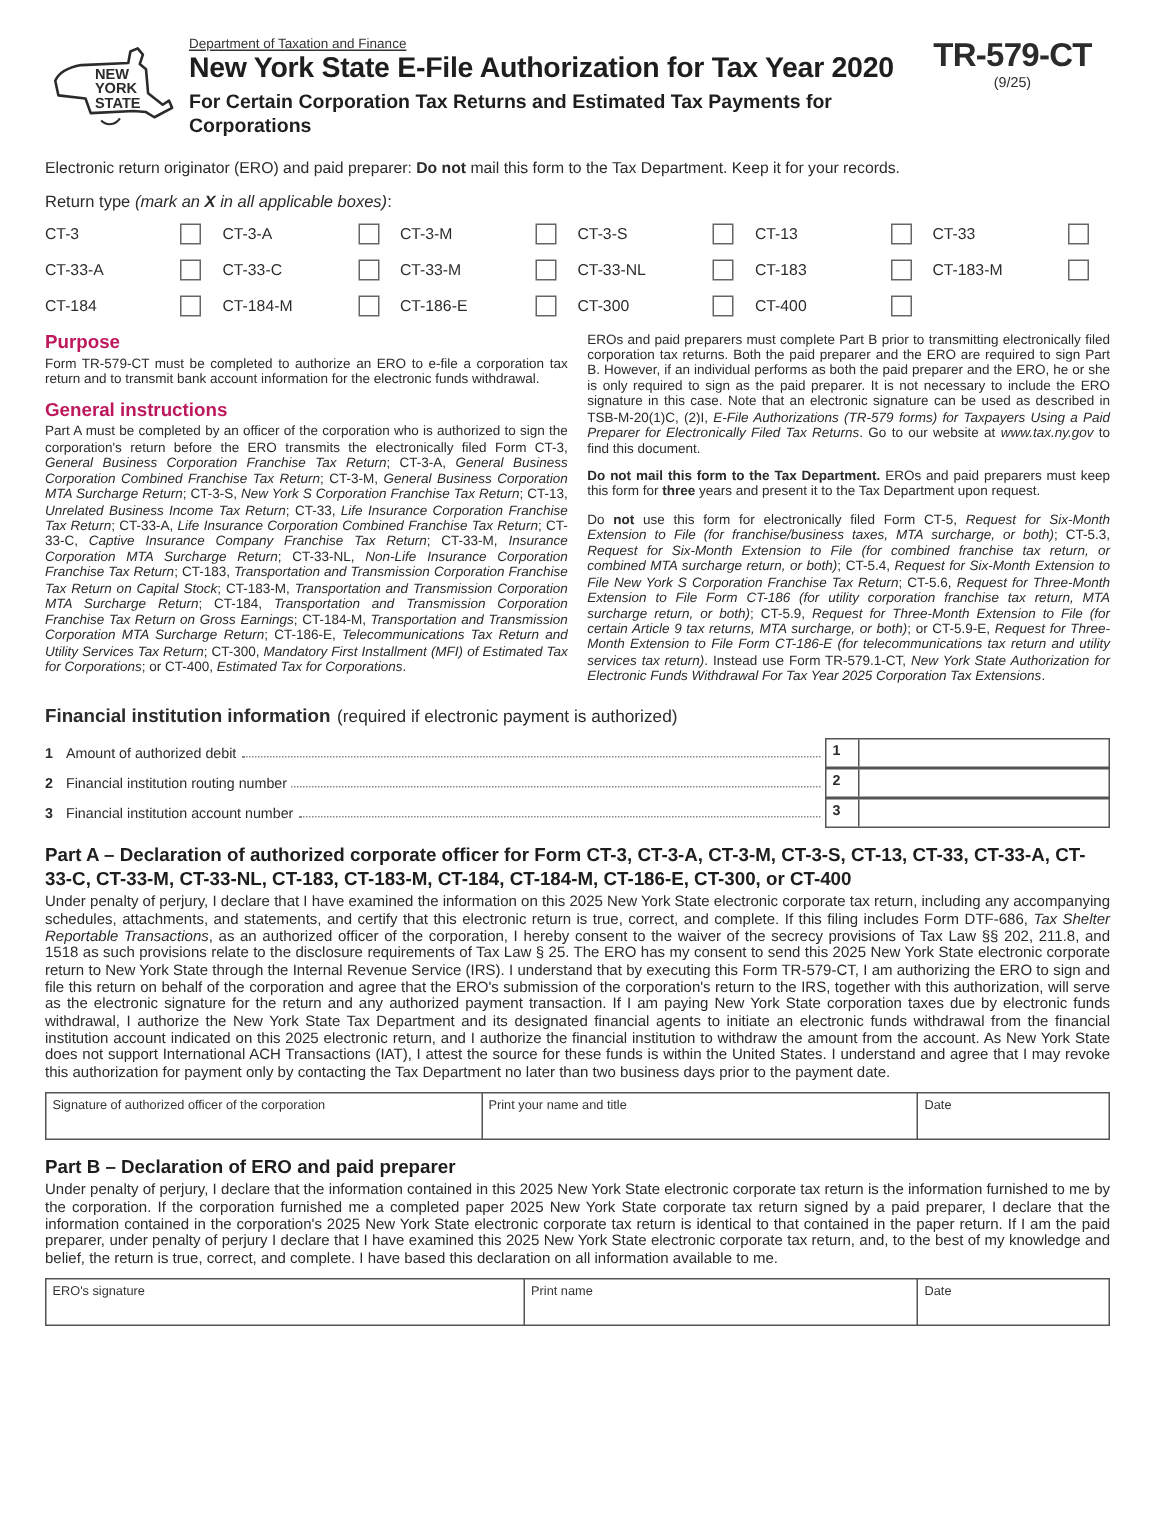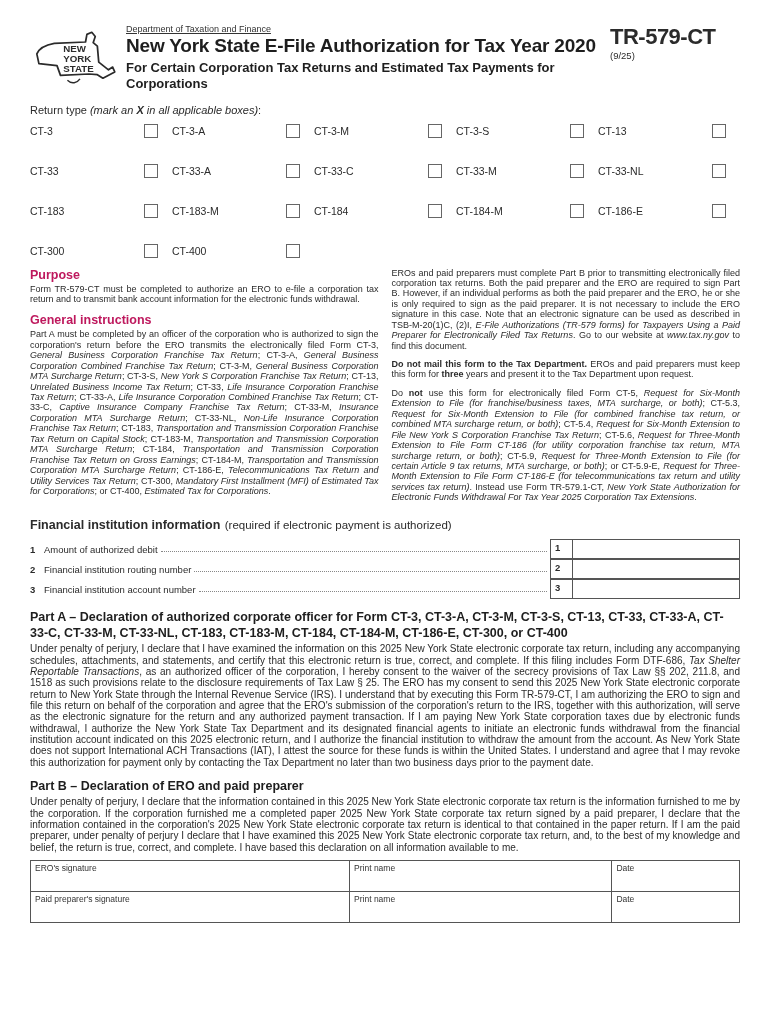--- a/index.html
+++ b/index.html
@@ -10,30 +10,30 @@
     padding:24px 30px 0 30px; position:relative; overflow:hidden;
   }
   
   .hdr { display:flex; align-items:flex-start; }
   .logo { width:86px; height:64px; position:relative; flex:0 0 86px; margin-top:2px; }
   .logo svg { width:100%; height:100%; }
   .hdr-mid { flex:1; padding-left:10px; }
   .dept { font-size:9px; color:#333; margin-bottom:1px;text-decoration:underline; }
   .title { font-size:19px; font-weight:bold; color:#1e1e1e; letter-spacing:-0.2px; }
   .subtitle { font-size:13px; font-weight:bold; color:#1e1e1e; margin-top:3px; width:430px; line-height:1.25; }
-  .hdr-right { flex:0 0 130px; text-align:left; }
+  .hdr-right { flex:0 0 130px; text-align:center; }
   .formno { font-size:22px; font-weight:bold; letter-spacing:-0.5px; }
   .rev { font-size:9.5px; margin-top:0px; }
   
   .notice { font-size:10.5px; margin-top:13px; }
   .legalbox { border:1px solid #555; height:33px; margin-top:9px; padding:2px 4px; }
   .boxlabel { font-size:8.5px; color:#333; }
   
   .rt-label { font-size:11px; margin-top:11px; }
-  .rt-grid { display:grid; grid-template-columns:repeat(5,1fr); row-gap:26px; margin-top:8px; width:100%; }
+  .rt-grid { display:grid; grid-template-columns:repeat(6,1fr); row-gap:10px; margin-top:8px; width:100%; }
   .rt-cell { display:flex; align-items:center; justify-content:space-between; padding-right:14px; font-size:10.5px; }
   .cb { width:14px; height:14px; border:1px solid #666; background:#fff; flex:0 0 14px; cursor:pointer; }
   
   .cols { display:flex; gap:13px; margin-top:10px; }
   .col { flex:1; font-size:9px; line-height:1.16; text-align:justify; }
   .col h3 { font-size:12.5px; margin:0 0 2px 0; color:#be185d; }
   .col p { margin-bottom:8px; }
   .gi-head { margin-top:3px; }
   
   .fin { margin-top:4px; }
@@ -75,20 +75,21 @@
       <div class="dept">Department of Taxation and Finance</div>
       <div class="title">New York State E-File Authorization for Tax Year 2020</div>
       <div class="subtitle">For Certain Corporation Tax Returns and Estimated Tax Payments for Corporations</div>
     </div>
     <div class="hdr-right">
       <div class="formno">TR-579-CT</div>
       <div class="rev">(9/25)</div>
     </div>
   </div>
 
+  <div class="notice">Electronic return originator (ERO) and paid preparer: <b>Do not</b> mail this form to the Tax Department. Keep it for your records.</div>
 
 
   <div class="rt-label">Return type <i>(mark an <b>X</b> in all applicable boxes)</i>:</div>
   <div class="rt-grid">
     <div class="rt-cell">
         <span>CT-3</span>
         <span class="cb"></span>
       </div>
     <div class="rt-cell">
         <span>CT-3-A</span>
@@ -207,31 +208,35 @@
               <span class="fin-box-num">3</span>
               <span class="fin-box-val"></span>
             </span>
           </span>
       </div>
     </div>
   </div>
 
   <div class="part-head">Part A – Declaration of authorized corporate officer for Form CT-3, CT-3-A, CT-3-M, CT-3-S, CT-13, CT-33, CT-33-A, CT-33-C, CT-33-M, CT-33-NL, CT-183, CT-183-M, CT-184, CT-184-M, CT-186-E, CT-300, or CT-400</div>
   <div class="part-body">Under penalty of perjury, I declare that I have examined the information on this 2025 New York State electronic corporate tax return, including any accompanying schedules, attachments, and statements, and certify that this electronic return is true, correct, and complete. If this filing includes Form DTF-686, <i>Tax Shelter Reportable Transactions</i>, as an authorized officer of the corporation, I hereby consent to the waiver of the secrecy provisions of Tax Law §§ 202, 211.8, and 1518 as such provisions relate to the disclosure requirements of Tax Law § 25. The ERO has my consent to send this 2025 New York State electronic corporate return to New York State through the Internal Revenue Service (IRS). I understand that by executing this Form TR-579-CT, I am authorizing the ERO to sign and file this return on behalf of the corporation and agree that the ERO's submission of the corporation's return to the IRS, together with this authorization, will serve as the electronic signature for the return and any authorized payment transaction. If I am paying New York State corporation taxes due by electronic funds withdrawal, I authorize the New York State Tax Department and its designated financial agents to initiate an electronic funds withdrawal from the financial institution account indicated on this 2025 electronic return, and I authorize the financial institution to withdraw the amount from the account. As New York State does not support International ACH Transactions (IAT), I attest the source for these funds is within the United States. I understand and agree that I may revoke this authorization for payment only by contacting the Tax Department no later than two business days prior to the payment date.</div>
+  <table class="sig">
+    <tbody>
+        <tr>
+      <td class="w-sig"><span>Signature of authorized officer of the corporation</span></td>
+      <td class="w-print"><span>Print your name and title</span></td>
+      <td class="w-date"><span>Date</span></td>
+    </tr>
+  </tbody>
+    </table>
 
   <div class="part-head">Part B – Declaration of ERO and paid preparer</div>
   <div class="part-body">Under penalty of perjury, I declare that the information contained in this 2025 New York State electronic corporate tax return is the information furnished to me by the corporation. If the corporation furnished me a completed paper 2025 New York State corporate tax return signed by a paid preparer, I declare that the information contained in the corporation's 2025 New York State electronic corporate tax return is identical to that contained in the paper return. If I am the paid preparer, under penalty of perjury I declare that I have examined this 2025 New York State electronic corporate tax return, and, to the best of my knowledge and belief, the return is true, correct, and complete. I have based this declaration on all information available to me.</div>
   <table class="sig">
     <tbody>
         <tr>
       <td class="b-sig"><span>ERO's signature</span></td>
       <td class="b-print"><span>Print name</span></td>
       <td class="b-date"><span>Date</span></td>
     </tr>
-    <tr>
-      <td class="b-sig"><span>Paid preparer's signature</span></td>
-      <td class="b-print"><span>Print name</span></td>
-      <td class="b-date"><span>Date</span></td>
-    </tr>
   </tbody>
     </table>
 
 </div>
 
 </body></html>

